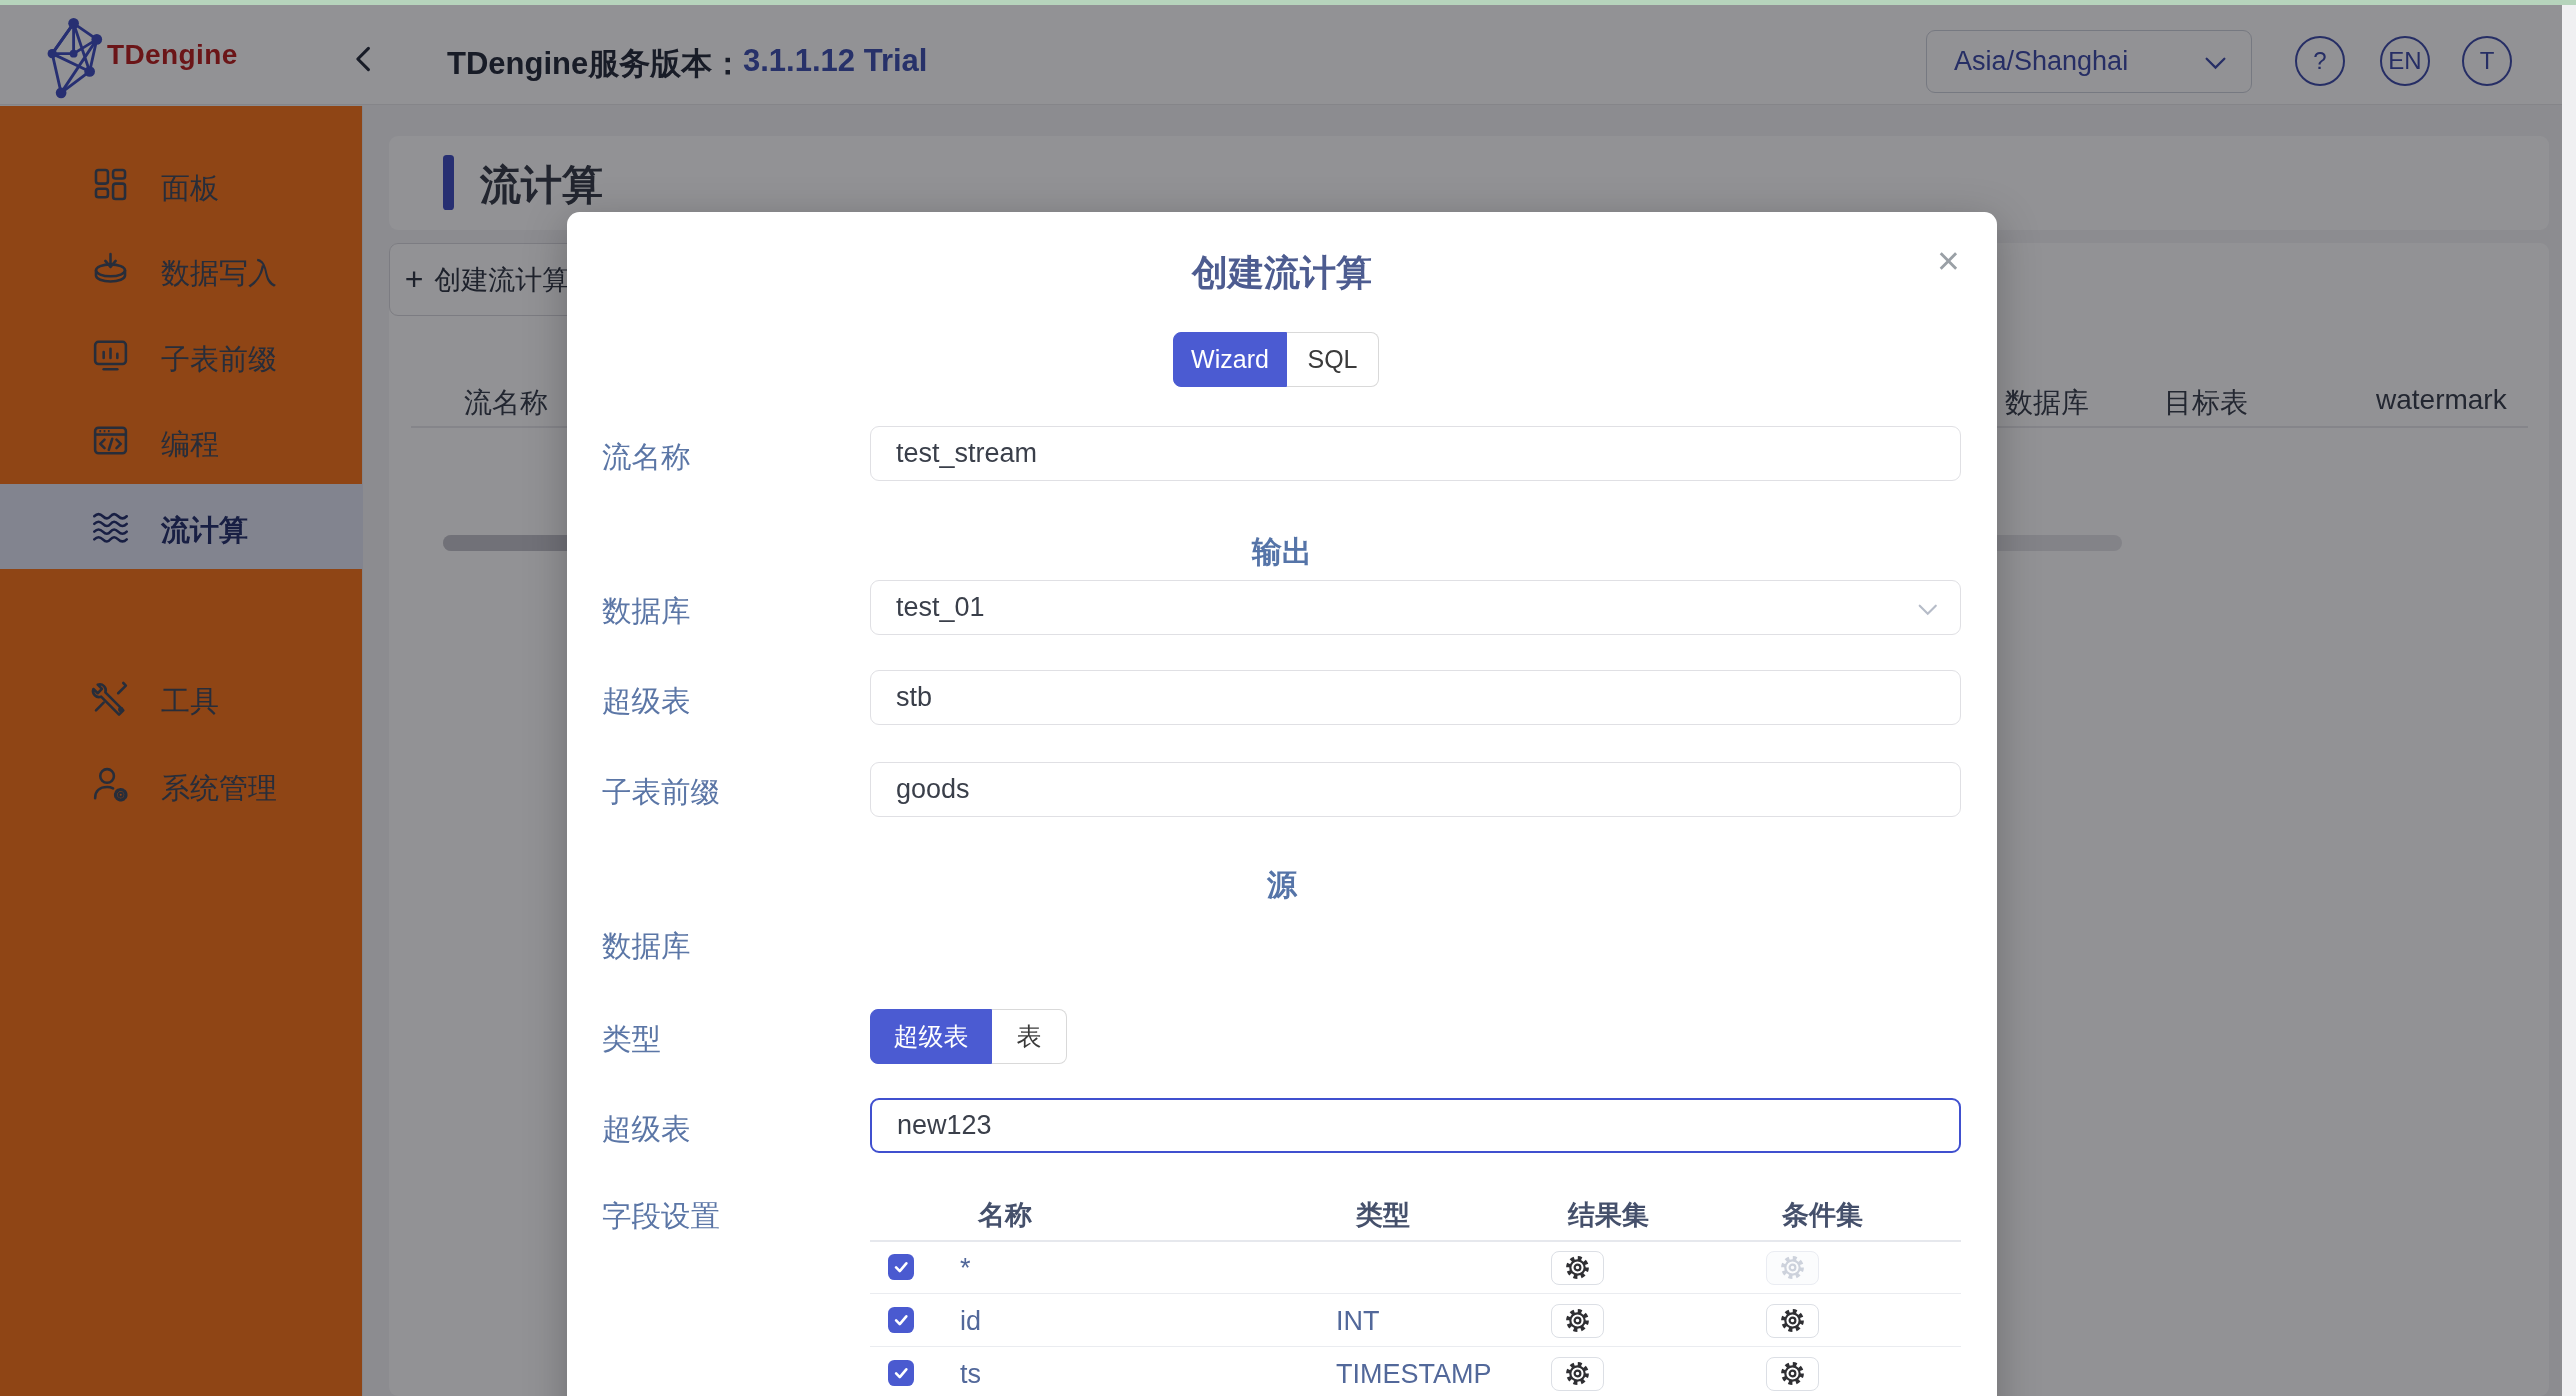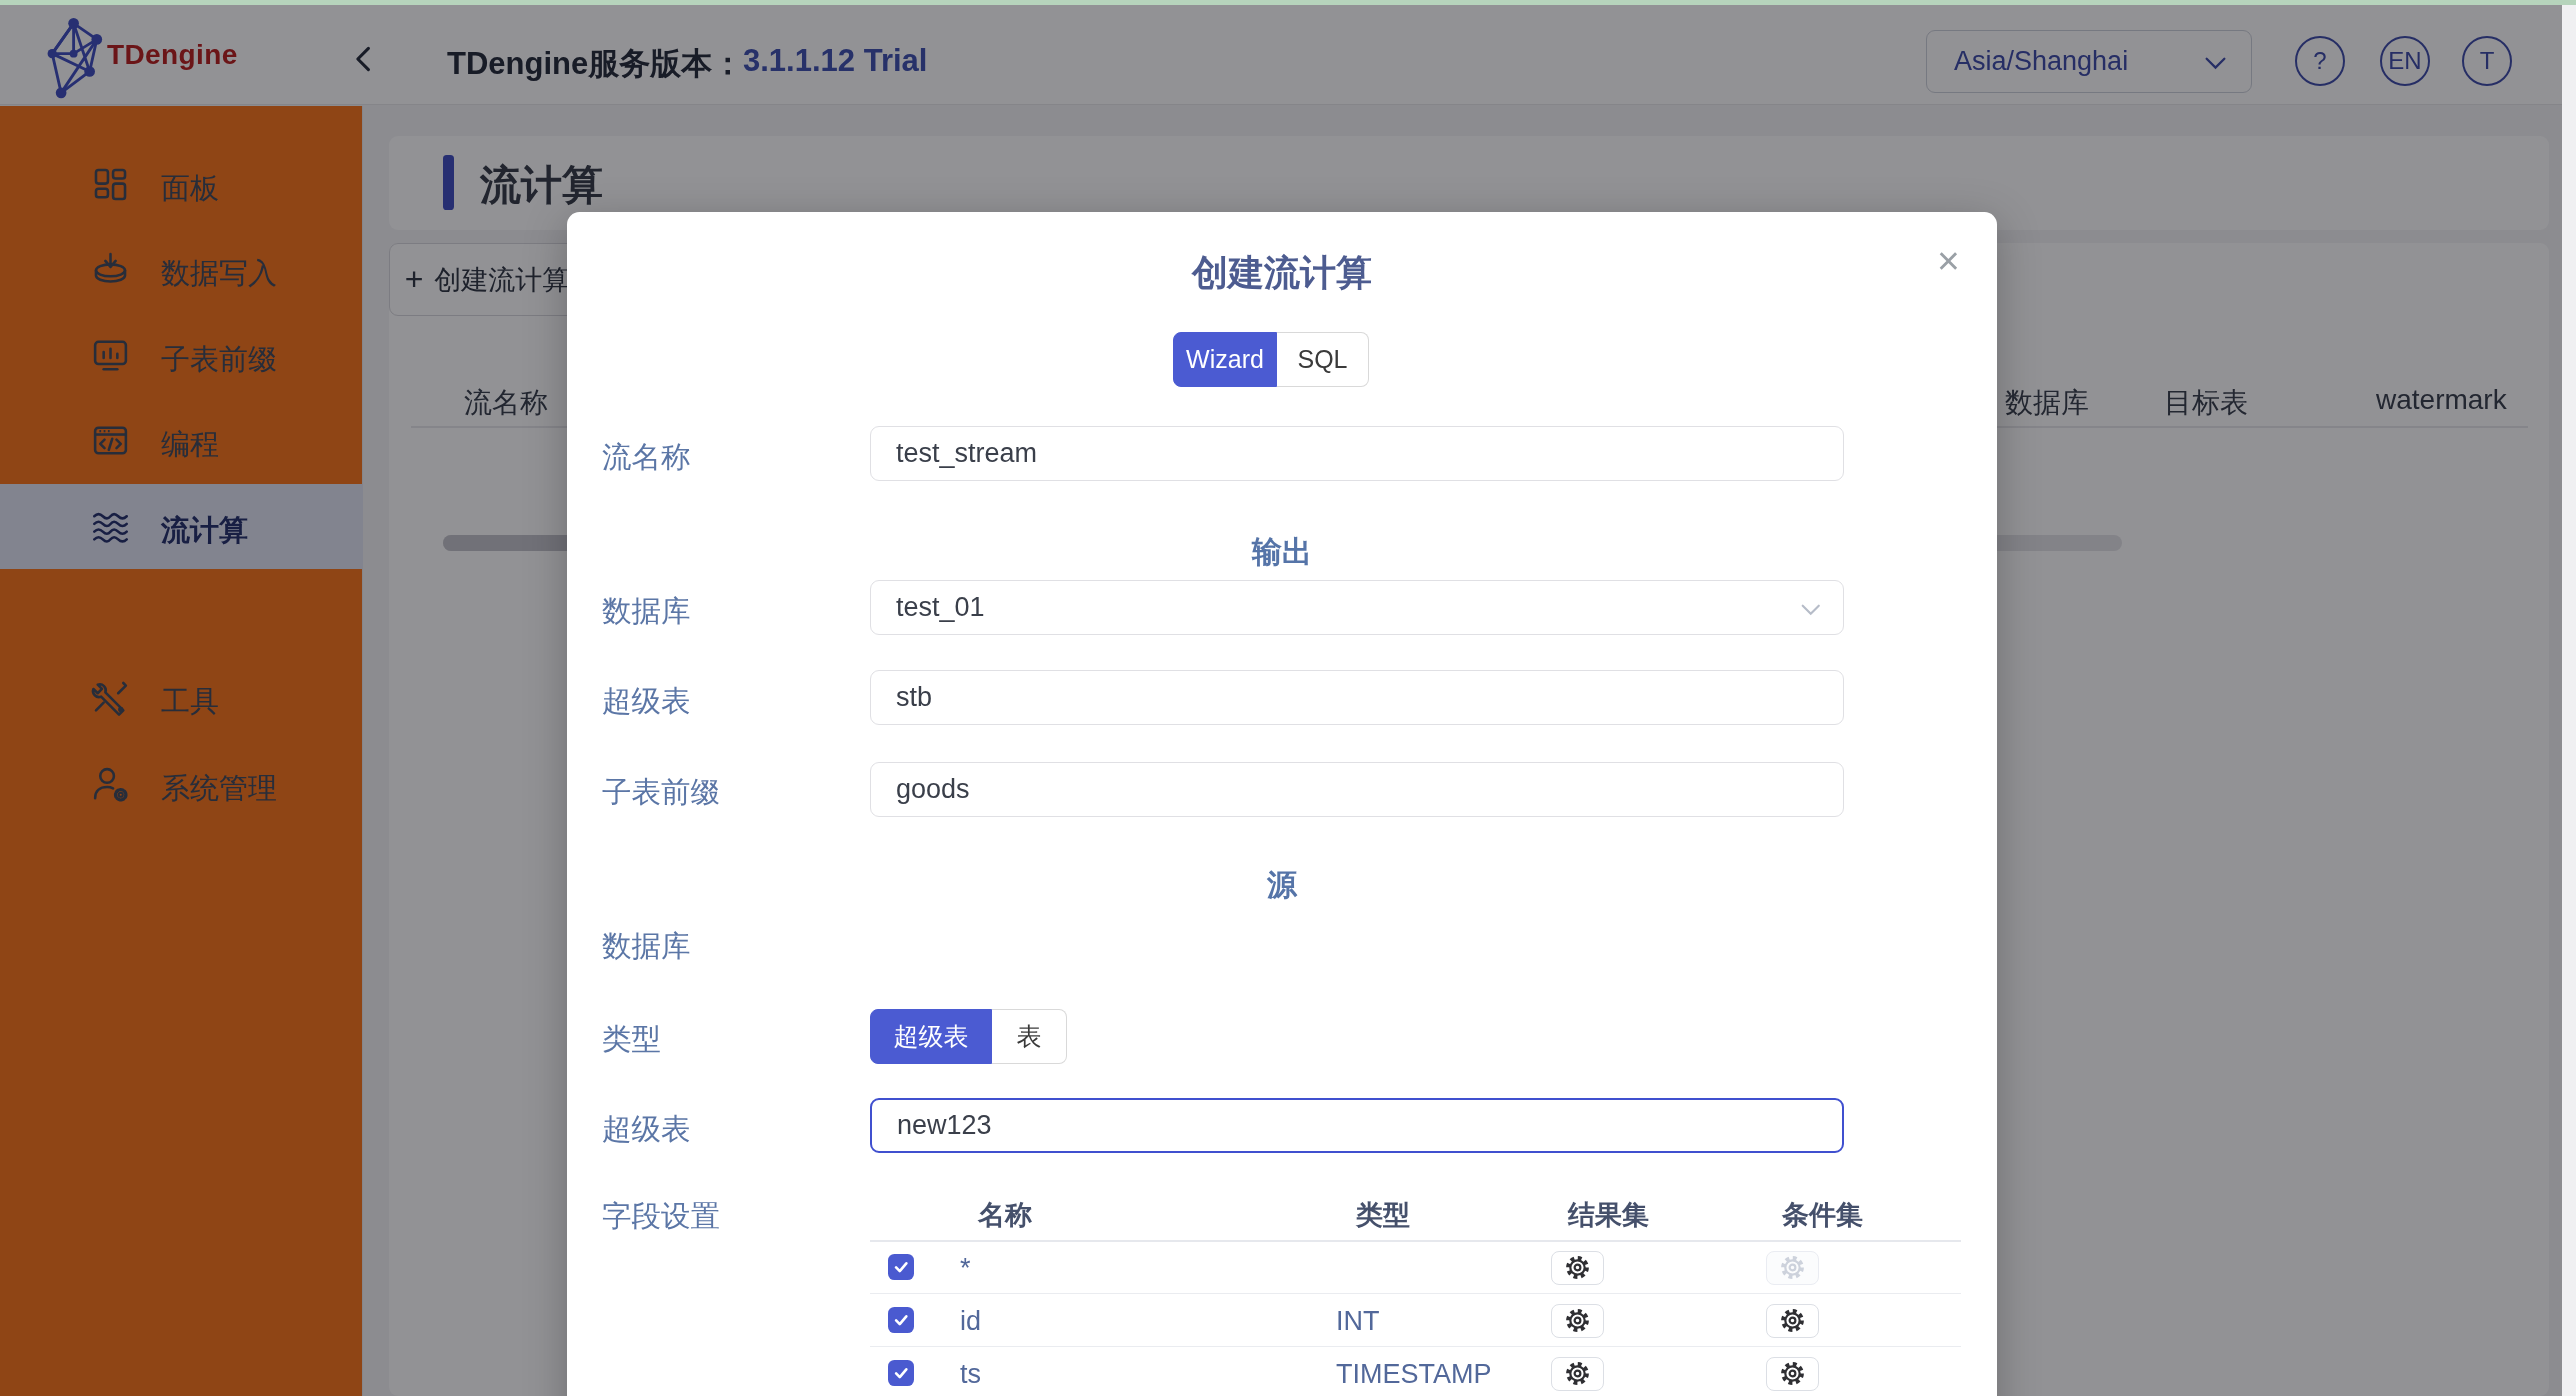--- a/index.html
+++ b/index.html
@@ -57,26 +57,26 @@
   #modal-title { left:0; top:37px; width:1430px; text-align:center; font-size:36px; font-weight:600; color:#4d5c90; }
   #modal-close { left:1362px; top:31px; width:39px; height:39px; font-size:39px; line-height:36px; text-align:center;
                  color:#9aa0a6; cursor:pointer; font-weight:300; }
   .seg { display:flex; position:absolute; }
   #mode-seg { left:606px; top:120px; height:55px; }
   .seg-btn { height:55px; display:flex; align-items:center; justify-content:center; font-size:25px; cursor:pointer; }
   .seg-btn.on { background:#4b5bd2; color:#fff; border:1.8px solid #4b5bd2; }
   .seg-btn.off { background:#fff; color:#3a3a3a; border:1.8px solid #d9d9d9; border-left:none; }
   .seg-btn:first-child { border-radius:8px 0 0 8px; }
   .seg-btn:last-child { border-radius:0 8px 8px 0; }
-  #seg-wizard { width:104px; } #seg-sql { width:92px; }
+  #seg-wizard { width:114px; } #seg-sql { width:92px; }
   #type-seg { left:303px; top:797px; height:55px; }
   #seg-stable { width:122px; } #seg-table { width:75px; }
 
   .f-label { position:absolute; left:35px; font-size:29.5px; font-weight:500; color:#5b76a6; }
-  .f-input { position:absolute; left:303px; width:974px; height:55px; background:#fff;
+  .f-input { position:absolute; left:303px; width:1091px; height:55px; background:#fff;
              border:1.8px solid #e0e0e4; border-radius:9px; font-size:27px; color:#3a3f4a;
              padding-left:25px; display:flex; align-items:center; }
   .f-input.focused { border:2.7px solid #4050cf; }
   .sec-head { position:absolute; left:0; width:1430px; text-align:center; font-size:30px; font-weight:600; color:#5574a8; }
   .chev { position:absolute; right:21.5px; top:21.5px; }
 
   
   #ftable { left:303px; top:981px; width:1091px; }
   .ft-th { position:absolute; top:3.6px; font-size:27px; font-weight:600; color:#45506b;margin-left:20px; }
   #ft-line { position:absolute; left:0; top:47px; width:1091px; height:1.8px; background:#e6e8ed; }

